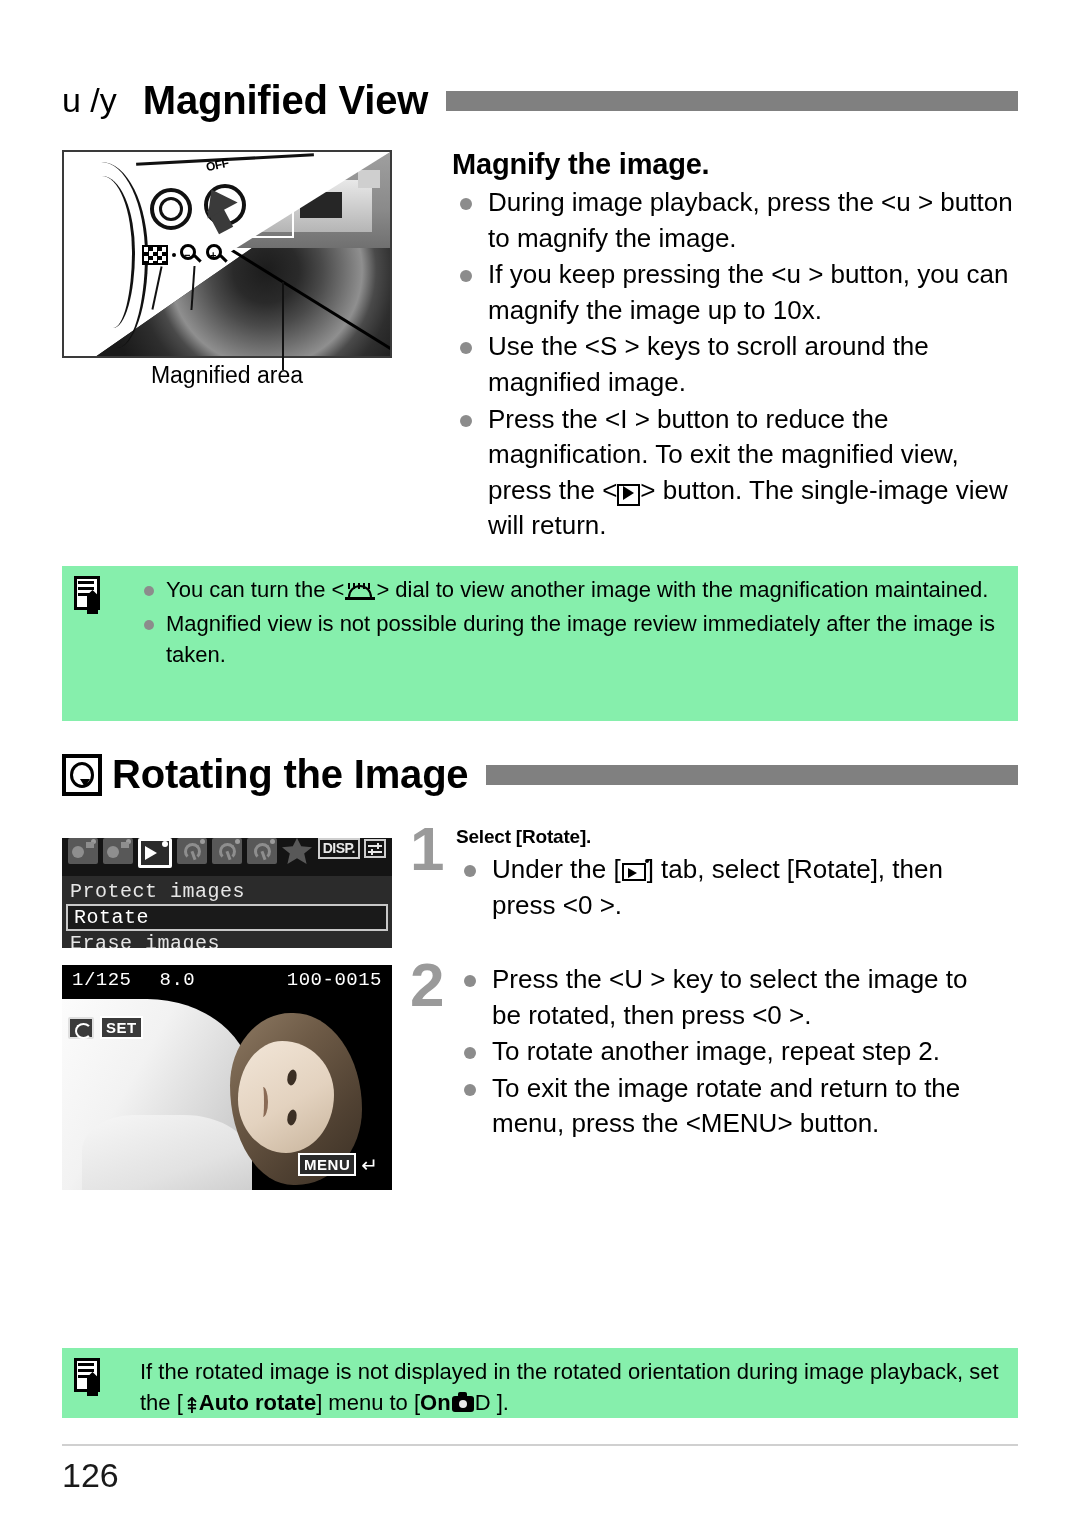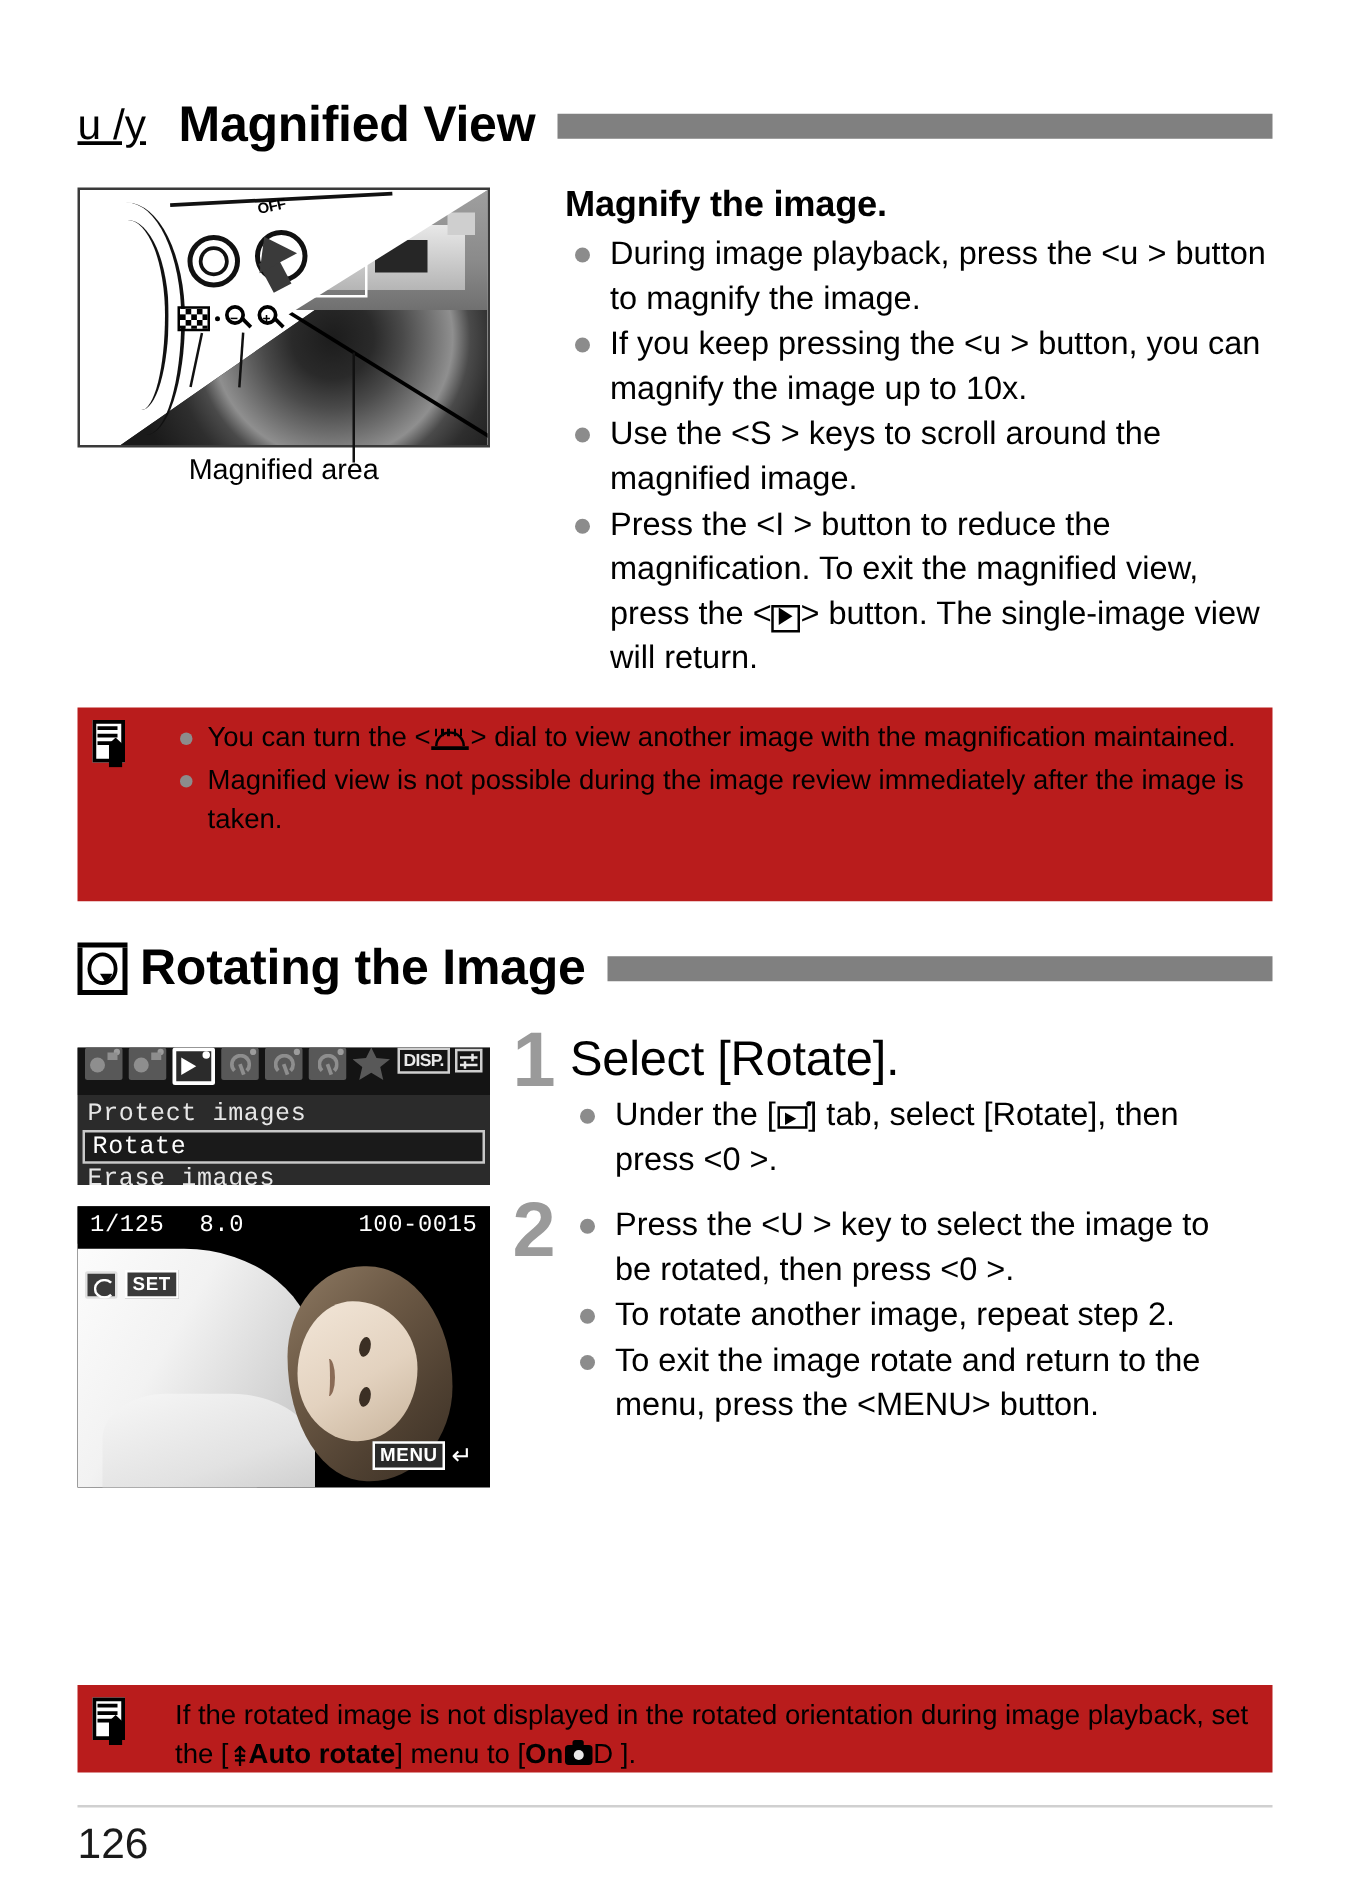--- a/index.html
+++ b/index.html
@@ -17,21 +17,20 @@
   .sec-head {
     display: flex;
     align-items: center;
     position: absolute;
   }
   .sec-head .glyph {
     font-size: 34px;
     font-weight: 400;
     letter-spacing: 0;
     white-space: pre;
-    text-decoration: underline;
   }
   .sec-head .title {
     font-size: 40px;
     font-weight: bold;
     letter-spacing: -0.2px;
     white-space: nowrap;
   }
   .sec-head .bar {
     height: 20px;
     background: #808080;
@@ -197,21 +196,21 @@
   .tri-r {
     display: inline-block; width: 0; height: 0;
     border-left: 11px solid #000;
     border-top: 7px solid transparent;
     border-bottom: 7px solid transparent;
     vertical-align: 0px;
   }
 
   
   .notebox {
-    position: absolute; background: #b91c1c;
+    position: absolute; background: #86efac;
   }
   #note1 { left: 62px; top: 566px; width: 956px; height: 155px; }
   #note2 { left: 62px; top: 1348px; width: 956px; height: 70px; }
   .note-icon {
     position: absolute; left: 12px; top: 10px; width: 32px; height: 40px;
   }
   .note-icon .pg {
     position: absolute; left: 0; top: 0; width: 26px; height: 34px;
     border: 3px solid #000; background: #fff;
   }
@@ -425,21 +424,21 @@
   .step { position: absolute; width: 586px; }
   #step1 { left: 410px; top: 826px; }
   #step2 { left: 410px; top: 962px; }
   .step-num {
     position: absolute; left: 0; top: -2px;
     font-size: 62px; font-weight: bold; color: #9a9a9a; line-height: 0.82;
     width: 44px; text-align: left;
   }
   .step-inner { margin-left: 46px; }
   .step-title {
-    font-size: 39px; font-weight: normal; margin: 0 0 4px 0; letter-spacing: -0.2px;
+    font-size: 19px; font-weight: bold; margin: 0 0 4px 0; letter-spacing: -0.2px;
   }
   .tab-glyph {
     display: inline-block; position: relative; width: 24px; height: 18px;
     border: 2px solid #000; vertical-align: -3px; margin: 0 1px;
   }
   .tab-glyph:before {
     content: ""; position: absolute; left: 4px; top: 3px; width: 0; height: 0;
     border-left: 9px solid #000;
     border-top: 5px solid transparent;
     border-bottom: 5px solid transparent;

